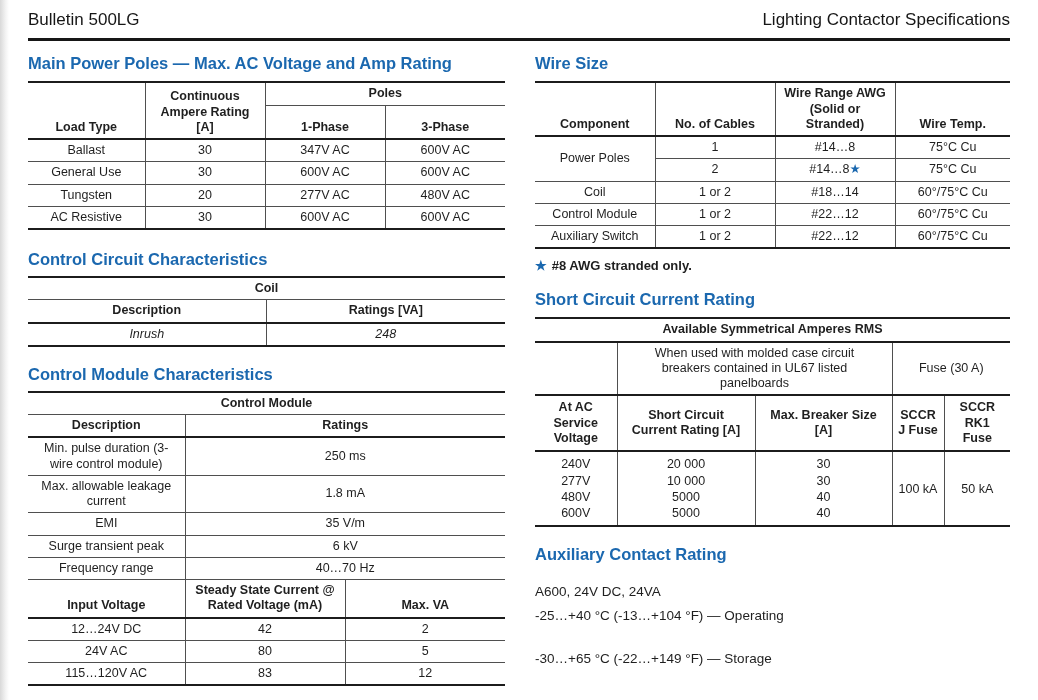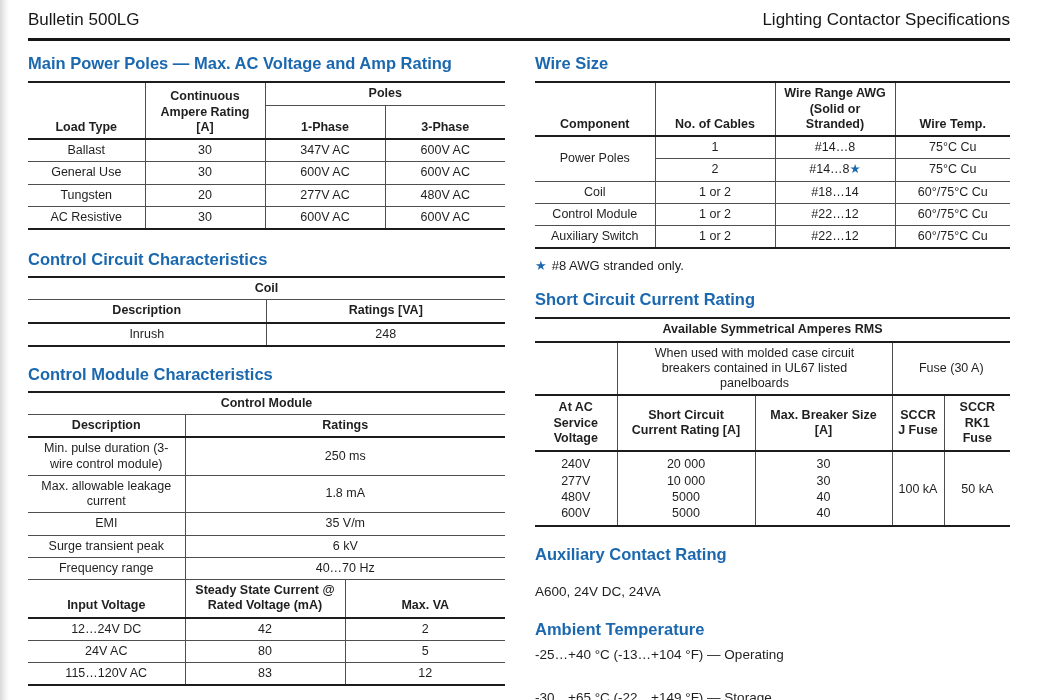--- a/index.html
+++ b/index.html
@@ -37,32 +37,32 @@
   .vmid { vertical-align:middle; }
   .star { color:#1b68af; }
 
   .t-main  { margin-top:8px; }
   .t-main  tr.hdr1 th { height:16px; }
   .t-main  tr.hdr2 th { height:26px; }
   .t-main  td { height:15px; }
 
   .h-gap1 { margin-top:20px; }
   .t-coil { margin-top:7px; }
-  .t-coil td { height:15px; }
+  .t-coil td { height:15px;font-style:italic; }
 
   .h-gap2 { margin-top:18px; }
   .t-cm { margin-top:7px; }
   .t-cm td { height:15px; }
   .t-cm th.subhdr { height:26px; }
 
   .t-wire { margin-top:8px; }
   .t-wire tr.hdr th { height:46px; }
   .t-wire td { height:15px; }
 
-  .footnote { margin-top:9px; font-size:13px; line-height:16px; }
+  .footnote { margin-top:9px; font-size:13px; line-height:16px;font-weight:bold; }
   .footnote .star { margin-right:5px; }
 
   .h-gap3 { margin-top:16px; }
   .t-sc { margin-top:8px; }
   .t-sc tr.hdr2 th { height:42px; vertical-align:middle; font-weight:normal; }
   .t-sc tr.hdr3 th { height:48px; vertical-align:middle; }
   .t-sc tr.data td { line-height:1.3; padding:4px; }
 
   .h-gap4 { margin-top:18px; }
   .plain-line { font-size:13.5px; line-height:16px; margin-top:20px; color:#1f1f1f; }
@@ -323,16 +323,15 @@
 40</td>
       <td>100 kA</td>
       <td>50 kA</td>
     </tr>
   </tbody>
     </table>
 
   <h2 class="sec-title h-gap4">Auxiliary Contact Rating</h2>
   <div class="plain-line">A600, 24V DC, 24VA</div>
 
-  <h2 class="sec-title h-gap5">Ambient Temperature</h2>
   <div class="temp-line">-25…+40 °C (-13…+104 °F) — Operating</div>
   <div class="temp-line">-30…+65 °C (-22…+149 °F) — Storage</div>
 </div>
 
 </body></html>

